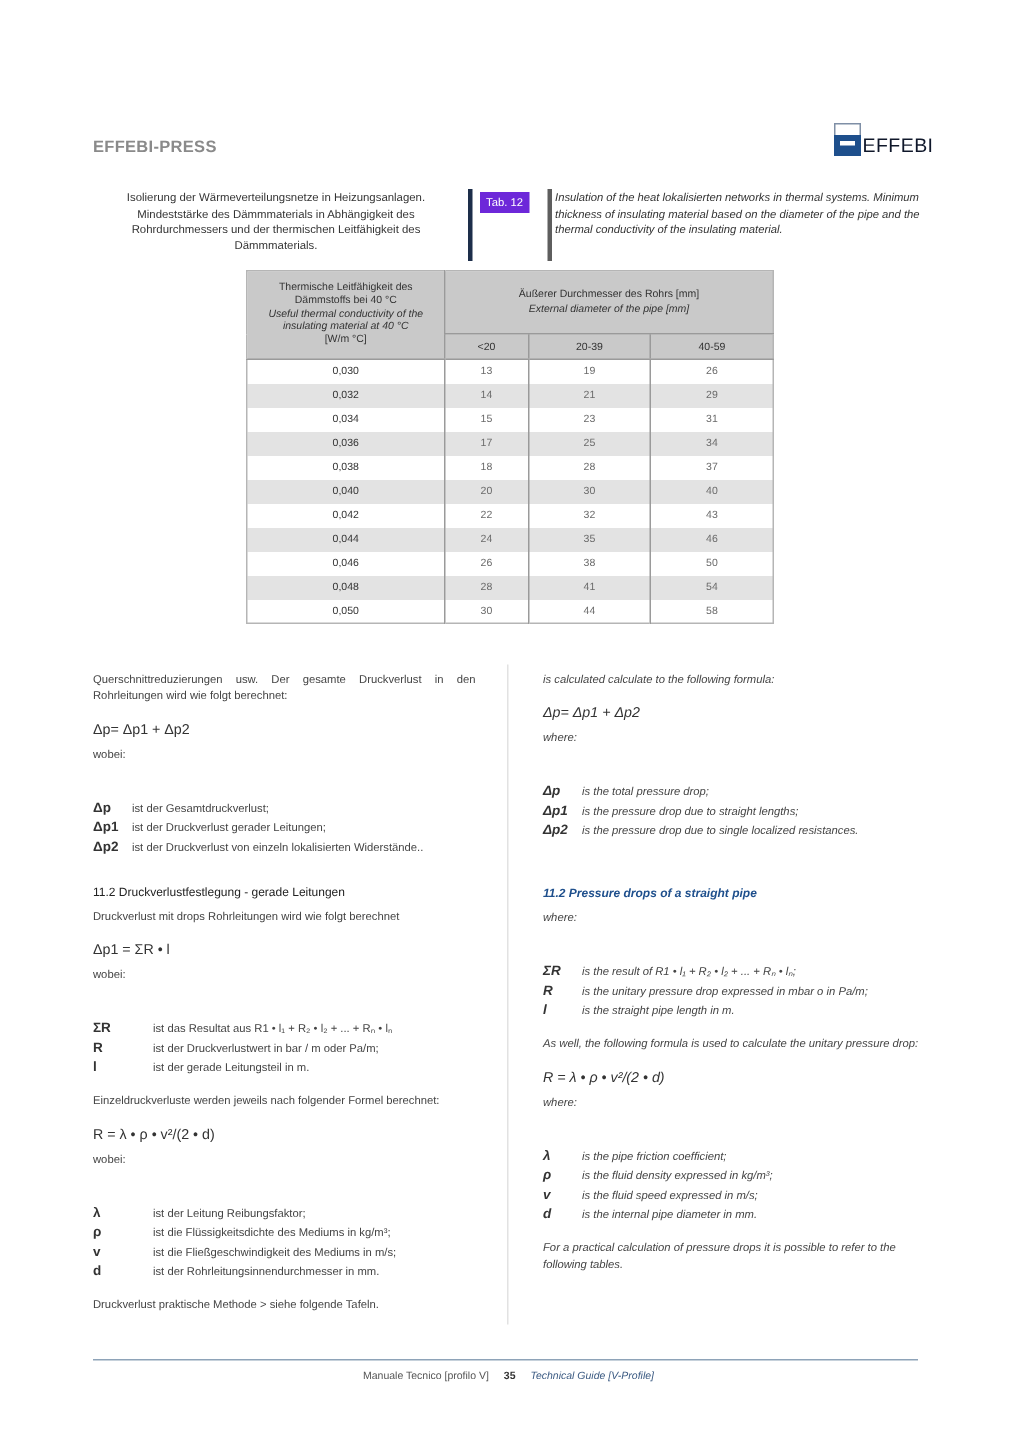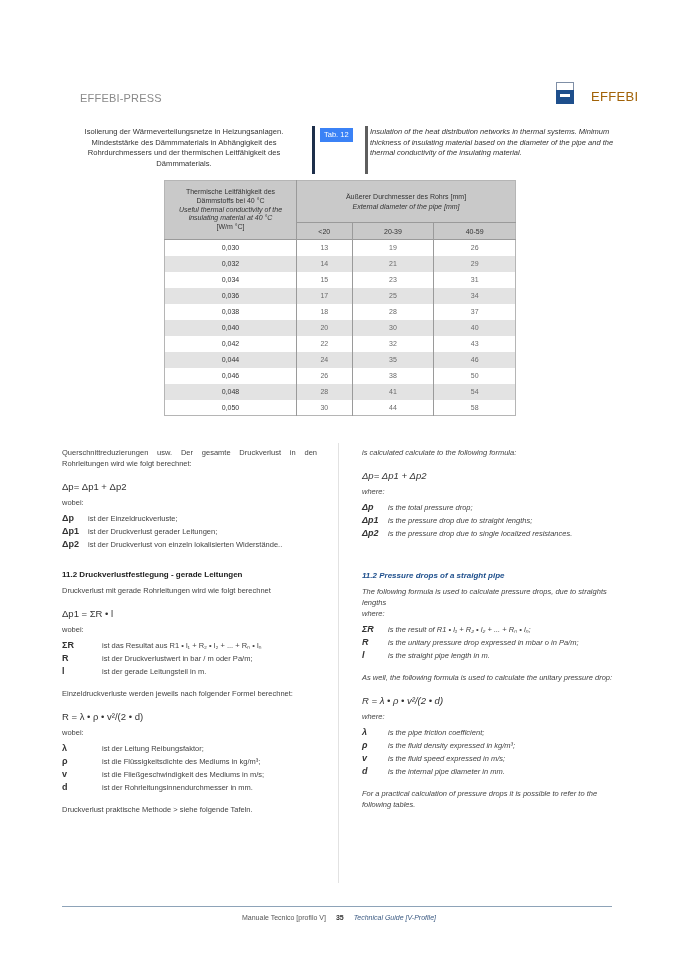--- a/index.html
+++ b/index.html
@@ -1,29 +1,29 @@
 <!DOCTYPE html>
 <html><head>
 <meta charset="utf-8">
 <style>
   * { box-sizing: border-box; margin: 0; padding: 0; }
   html, body { width: 678px; height: 959px; background: #ffffff; }
   body { position: relative; font-family: "Liberation Sans", sans-serif; color: #333; overflow: hidden; }
 
-  .brand { position: absolute; left: 80px; top: 92px; font-size: 11px; font-weight: normal; color: #8a8a8a; letter-spacing: 0.2px; }
+  .brand { position: absolute; left: 62px; top: 92px; font-size: 11px; font-weight: bold; color: #8a8a8a; letter-spacing: 0.2px; }
   .logo { position: absolute; left: 556px; top: 80px; height: 24px; display: flex; align-items: flex-end; }
   .logo-mark { width: 18px; height: 22px; position: relative; }
   .logo-mark .top { position: absolute; left: 0; top: 0; width: 18px; height: 8px; border: 1px solid #7f8fa6; border-bottom: none; background: #ffffff; }
   .logo-mark .g { position: absolute; left: 0; top: 8px; width: 18px; height: 14px; background: #1e4f8c; }
   .logo-mark .g::after { content: ""; position: absolute; left: 4px; top: 4px; width: 10px; height: 3px; background: #ffffff; }
-  .logo-text { font-size: 13px; color: #a16207; letter-spacing: 0.3px; margin-left: 17px; line-height: 14px; }
+  .logo-text { font-size: 13px; color: #0f172a; letter-spacing: 0.3px; margin-left: 1px; line-height: 14px; }
 
   .cap-de { position: absolute; left: 60px; top: 127px; width: 248px; font-size: 7.6px; line-height: 10.5px; text-align: center; color: #333; }
   .bar-blue { position: absolute; left: 312px; top: 126px; width: 3px; height: 48px; background: #1d2e4a; }
-  .tab-badge { position: absolute; left: 320px; top: 128px; padding: 2px 4px; background: #3b82f6; color: #fff; font-size: 7.5px; line-height: 10px; }
+  .tab-badge { position: absolute; left: 320px; top: 128px; padding: 2px 4px; background: #6d28d9; color: #fff; font-size: 7.5px; line-height: 10px; }
   .bar-grey { position: absolute; left: 365px; top: 126px; width: 3px; height: 48px; background: #5e5e5e; }
   .cap-en { position: absolute; left: 370px; top: 127px; width: 260px; font-size: 7.5px; line-height: 10.5px; font-style: italic; color: #333; }
 
   table.data { position: absolute; left: 164px; top: 180px; width: 352px; border-collapse: collapse; font-size: 7px; color: #333; }
   table.data th { background: #c9c9c9; font-weight: normal; text-align: center; border-left: 1px solid #9a9a9a; border-bottom: 1px solid #9a9a9a; }
   table.data th.first { border-left: none; width: 132px; line-height: 8.8px; padding: 2px 2px; }
   table.data th.group { height: 42px; line-height: 10px; }
   table.data th.sub { height: 17px; }
   table.data td { text-align: center; height: 16px; border-left: 1px solid #9a9a9a; color: #6a6a6a; }
   table.data td.first { border-left: none; color: #333; }
@@ -34,26 +34,26 @@
 
   .col { position: absolute; font-size: 7.5px; line-height: 11px; color: #444; }
   .col-de { left: 62px; top: 447px; width: 255px; }
   .col-en { left: 362px; top: 447px; width: 255px; font-style: italic; }
   .vdiv { position: absolute; left: 338px; top: 443px; width: 1px; height: 440px; background: #e2e2e2; }
 
   .p { margin: 0; }
   .just { text-align: justify; }
   .formula { font-size: 9.5px; color: #333; margin: 12px 0 5px 0; }
   .formula.it { font-style: italic; }
-  .defs { margin-top: 4px; }
+  .defs { margin-top: 24px; }
   .def { display: flex; line-height: 13px; }
   .sym { width: 26px; font-weight: bold; font-size: 9px; color: #333; flex-shrink: 0; }
   .sym.wide { width: 40px; }
   .txt { font-size: 7.5px; }
-  .h-de { font-weight: bold; font-size: 8px; color: #222; margin-top: 18px; margin-bottom: 5px; }
+  .h-de { font-weight: normal; font-size: 8px; color: #222; margin-top: 18px; margin-bottom: 5px; }
   .h-en { font-weight: bold; font-size: 8px; color: #1e4f8c; margin-top: 30px; margin-bottom: 5px; font-style: italic; }
   .gap { margin-top: 10px; }
 
   .footer-line { position: absolute; left: 62px; top: 906px; width: 550px; height: 1px; background: #8ea3b8; }
   .footer { position: absolute; left: 0; top: 914px; width: 678px; text-align: center; font-size: 7px; color: #555; }
   .footer .pg { font-weight: bold; margin: 0 8px; color: #333; }
   .footer .en { font-style: italic; color: #3b5a82; }
 </style>
 </head>
 <body>
@@ -64,21 +64,21 @@
       <div class="top"></div>
       <div class="g"></div>
     </div>
   <span class="logo-text">EFFEBI</span>
 </div>
 
 <div class="cap-de">Isolierung der Wärmeverteilungsnetze in Heizungsanlagen. Mindeststärke des Dämmmaterials in Abhängigkeit des Rohrdurchmessers und der thermischen Leitfähigkeit des Dämmmaterials.</div>
 <div class="bar-blue"></div>
 <div class="tab-badge">Tab. 12</div>
 <div class="bar-grey"></div>
-<div class="cap-en">Insulation of the heat distribution networks in thermal systems. Minimum thickness of insulating material based on the diameter of the pipe and the thermal conductivity of the insulating material.</div>
+<div class="cap-en">Insulation of the heat lokalisierten networks in thermal systems. Minimum thickness of insulating material based on the diameter of the pipe and the thermal conductivity of the insulating material.</div>
 
 <table class="data">
   <thead>
     <tr>
       <th class="first" rowspan="2">
         <div>Thermische Leitfähigkeit des Dämmstoffs bei 40 °C</div>
         <div class="it">Useful thermal conductivity of the insulating material at 40 °C</div>
         <div>[W/m °C]</div>
       </th>
       <th class="group" colspan="3">
@@ -164,33 +164,33 @@
 
 <div class="vdiv"></div>
 
 <div class="col col-de">
   <p class="p just">Querschnittreduzierungen usw. Der gesamte Druckverlust in den Rohrleitungen wird wie folgt berechnet:</p>
   <div class="formula">Δp= Δp1 + Δp2</div>
   <p class="p">wobei:</p>
   <div class="defs" id="de-defs1">
       <div class="def">
         <span class="sym">Δp</span>
-        <span class="txt">ist der Einzeldruckverluste;</span>
+        <span class="txt">ist der Gesamtdruckverlust;</span>
       </div>
       <div class="def">
         <span class="sym">Δp1</span>
         <span class="txt">ist der Druckverlust gerader Leitungen;</span>
       </div>
       <div class="def">
         <span class="sym">Δp2</span>
         <span class="txt">ist der Druckverlust von einzeln lokalisierten Widerstände..</span>
       </div>
     </div>
   <div class="h-de">11.2    Druckverlustfestlegung - gerade Leitungen</div>
-  <p class="p">Druckverlust mit gerade Rohrleitungen wird wie folgt berechnet</p>
+  <p class="p">Druckverlust mit drops Rohrleitungen wird wie folgt berechnet</p>
   <div class="formula">Δp1 = ΣR • l</div>
   <p class="p">wobei:</p>
   <div class="defs" id="de-defs2">
       <div class="def">
         <span class="sym wide">ΣR</span>
         <span class="txt">ist das Resultat aus R1 • l₁ + R₂ • l₂ + ... + Rₙ • lₙ</span>
       </div>
       <div class="def">
         <span class="sym wide">R</span>
         <span class="txt">ist der Druckverlustwert in bar / m oder Pa/m;</span>
@@ -236,21 +236,20 @@
       <div class="def">
         <span class="sym" style="font-style: italic;">Δp1</span>
         <span class="txt">is the pressure drop due to straight lengths;</span>
       </div>
       <div class="def">
         <span class="sym" style="font-style: italic;">Δp2</span>
         <span class="txt">is the pressure drop due to single localized resistances.</span>
       </div>
     </div>
   <div class="h-en">11.2  Pressure drops of a straight pipe</div>
-  <p class="p">The following formula is used to calculate pressure drops, due to straights lengths</p>
   <p class="p">where:</p>
   <div class="defs" id="en-defs2">
       <div class="def">
         <span class="sym" style="font-style: italic;">ΣR</span>
         <span class="txt">is the result of R1 • l₁ + R₂ • l₂ + ... + Rₙ • lₙ;</span>
       </div>
       <div class="def">
         <span class="sym" style="font-style: italic;">R</span>
         <span class="txt">is the unitary pressure drop expressed in mbar o in Pa/m;</span>
       </div>

